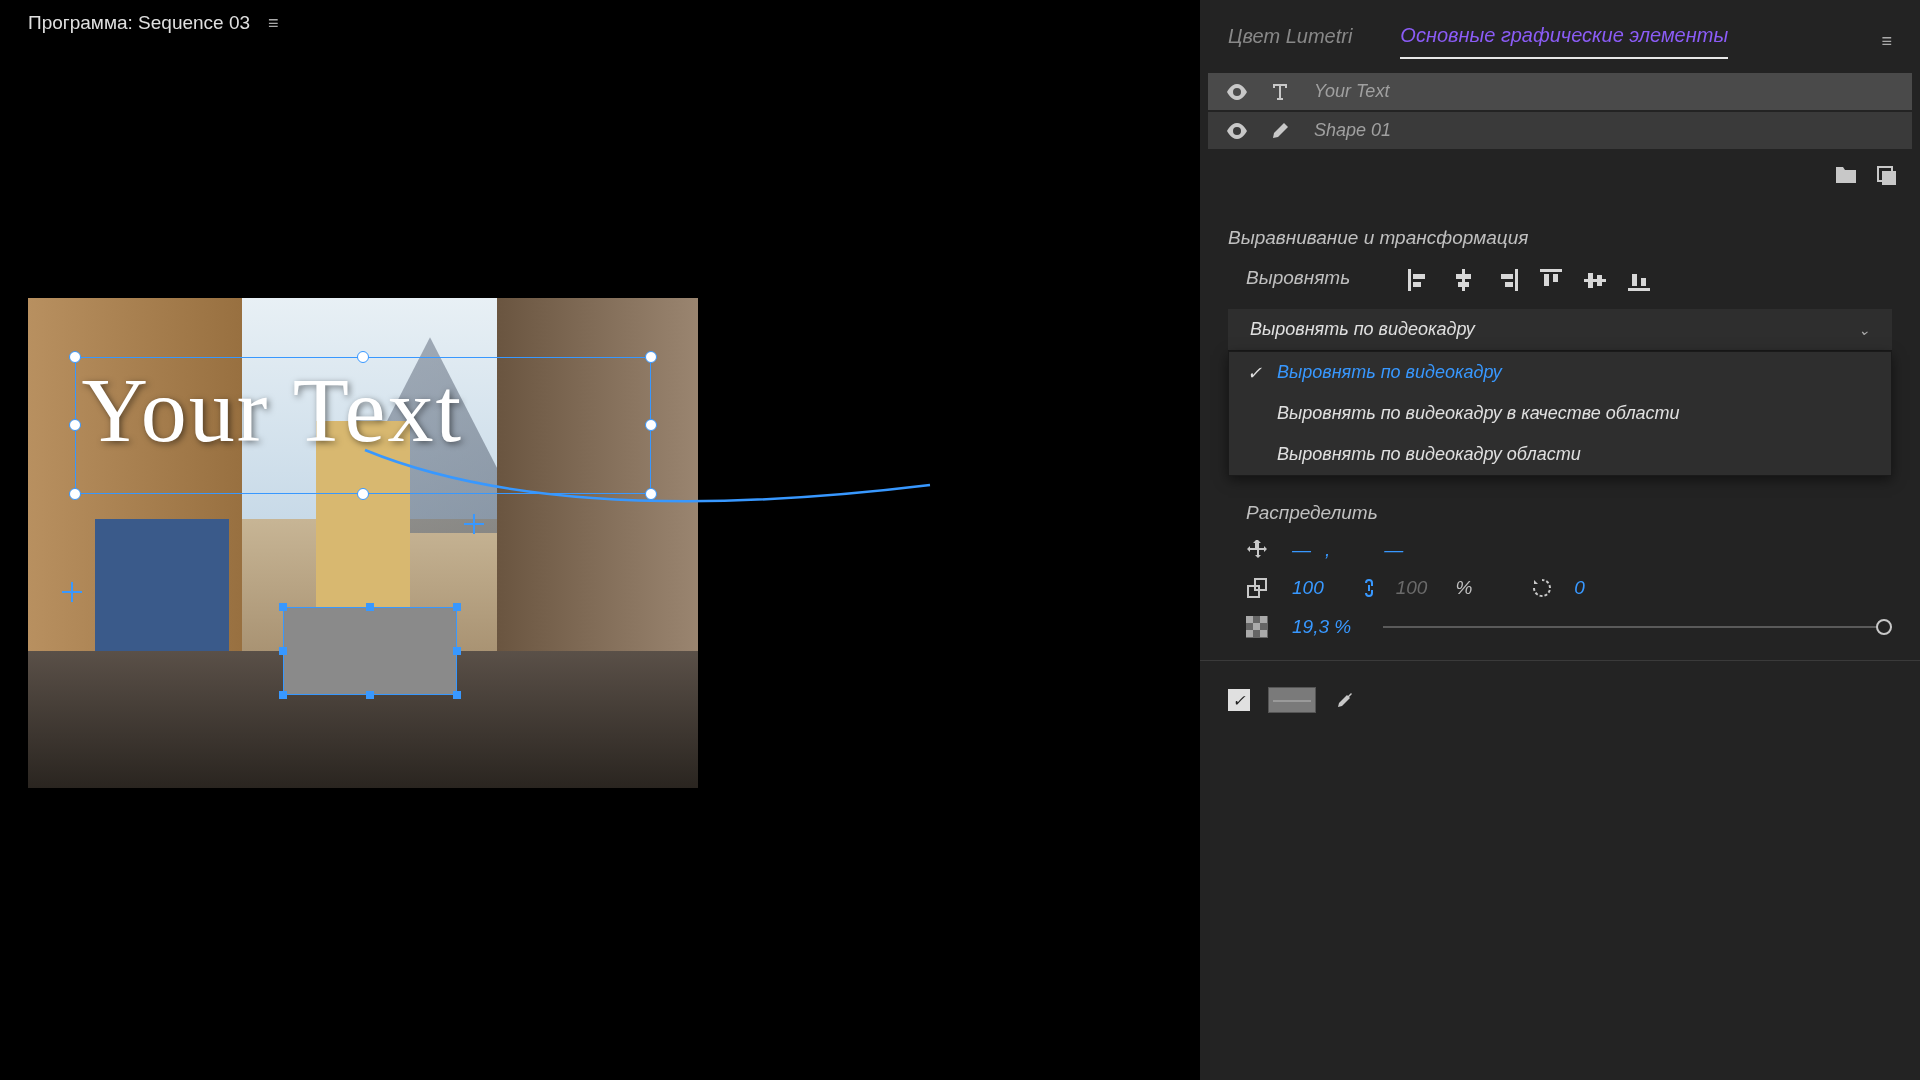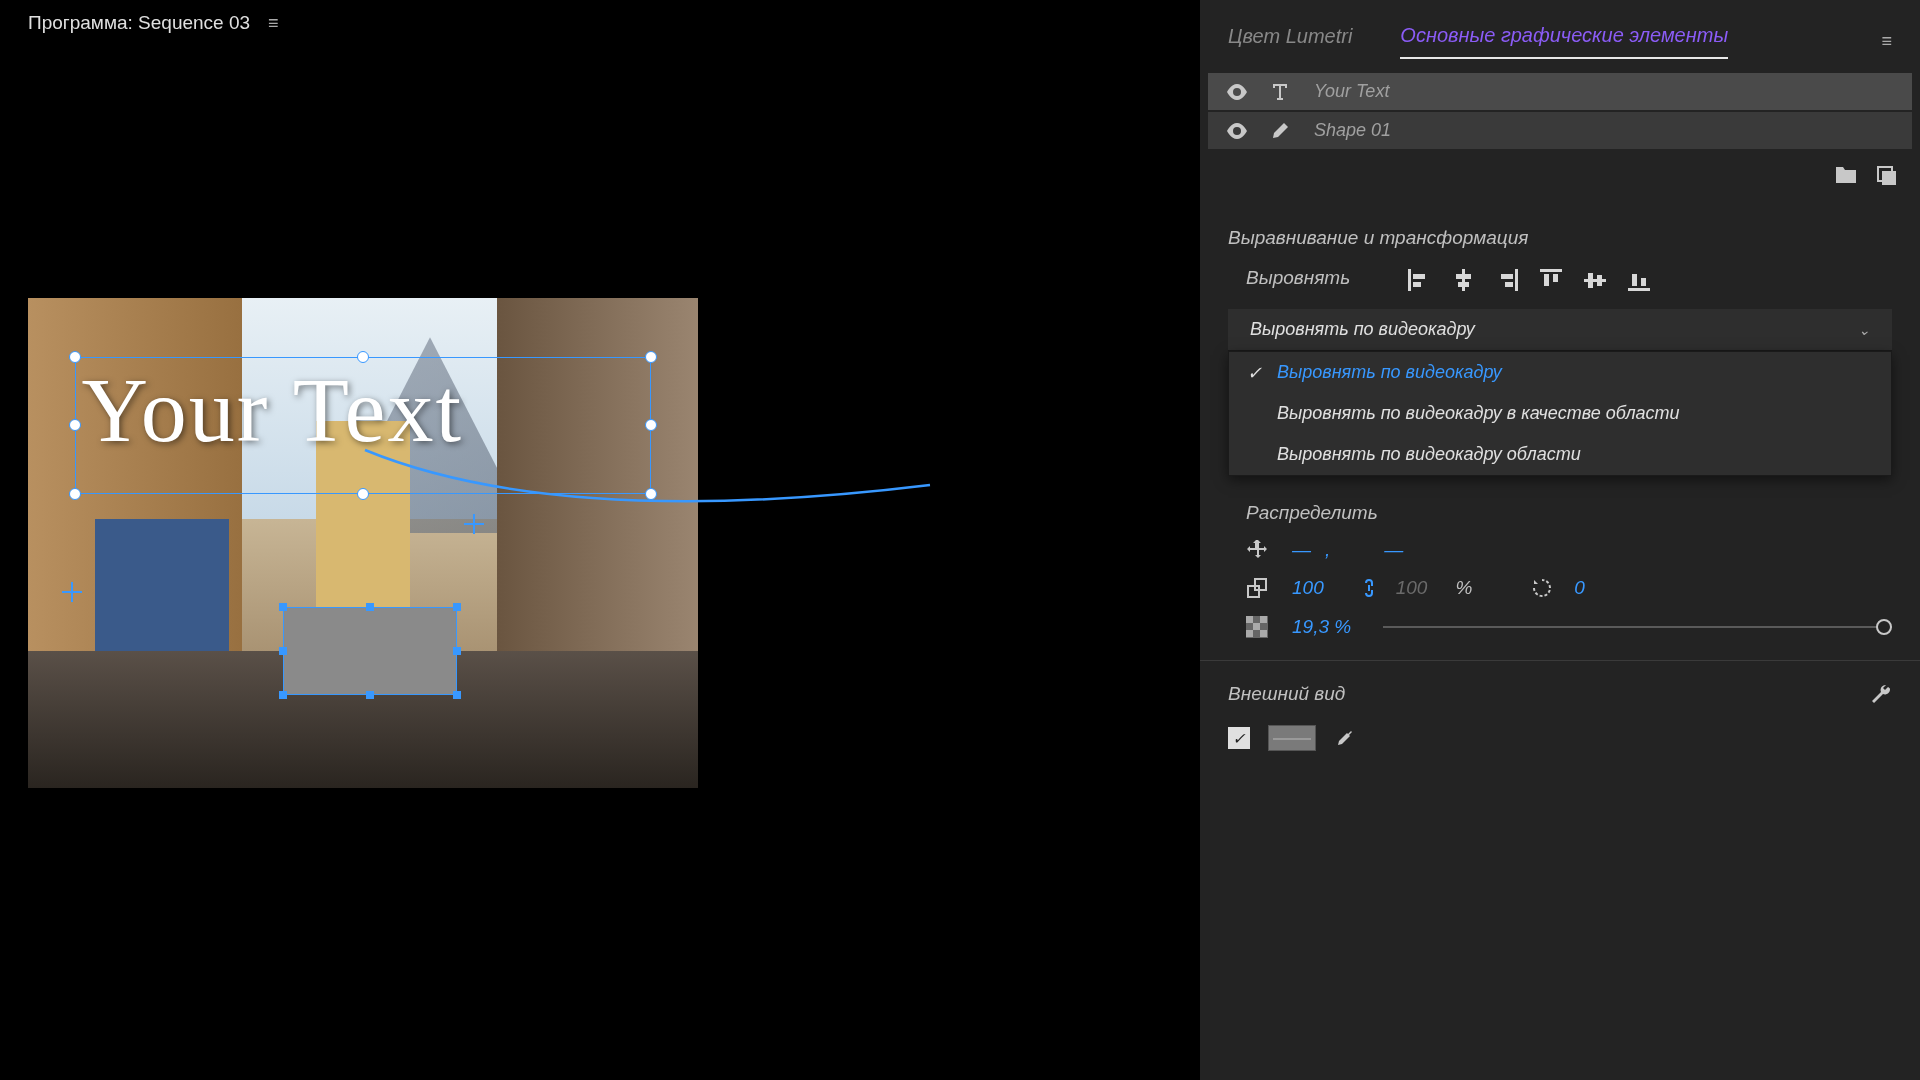--- a/index.html
+++ b/index.html
@@ -308,28 +308,20 @@
         </svg>
     </span>
     <span class="opacity-val">19,3 %</span>
     <div class="slider">
       <div class="slider-thumb"></div>
     </div>
   </div>
 
   <div class="divider"></div>
 
-  <div class="appearance-head">
-    <span class="appearance-title">Внешний вид</span>
-    <span class="wrench-icon">
-      <svg width="22" height="22" viewBox="0 0 22 22" fill="#c8c8c8">
-          <path d="M20 6a5 5 0 01-7 5L4 20l-2-2 9-9a5 5 0 015-7l-3 3 2 2 3-3c1 1 2 1 2 2z"></path>
-        </svg>
-    </span>
-  </div>
 
   <div class="fill-section">
     <div class="fill-row">
       <div class="checkbox">✓</div>
       <div class="swatch"></div>
       <span class="eyedrop">
         <svg width="20" height="20" viewBox="0 0 20 20" fill="#c8c8c8">
             <path d="M16 2l2 2-3 3 1 1-8 8-4 1 1-4 8-8 1 1 3-3-1-1z"></path>
           </svg>
       </span>

